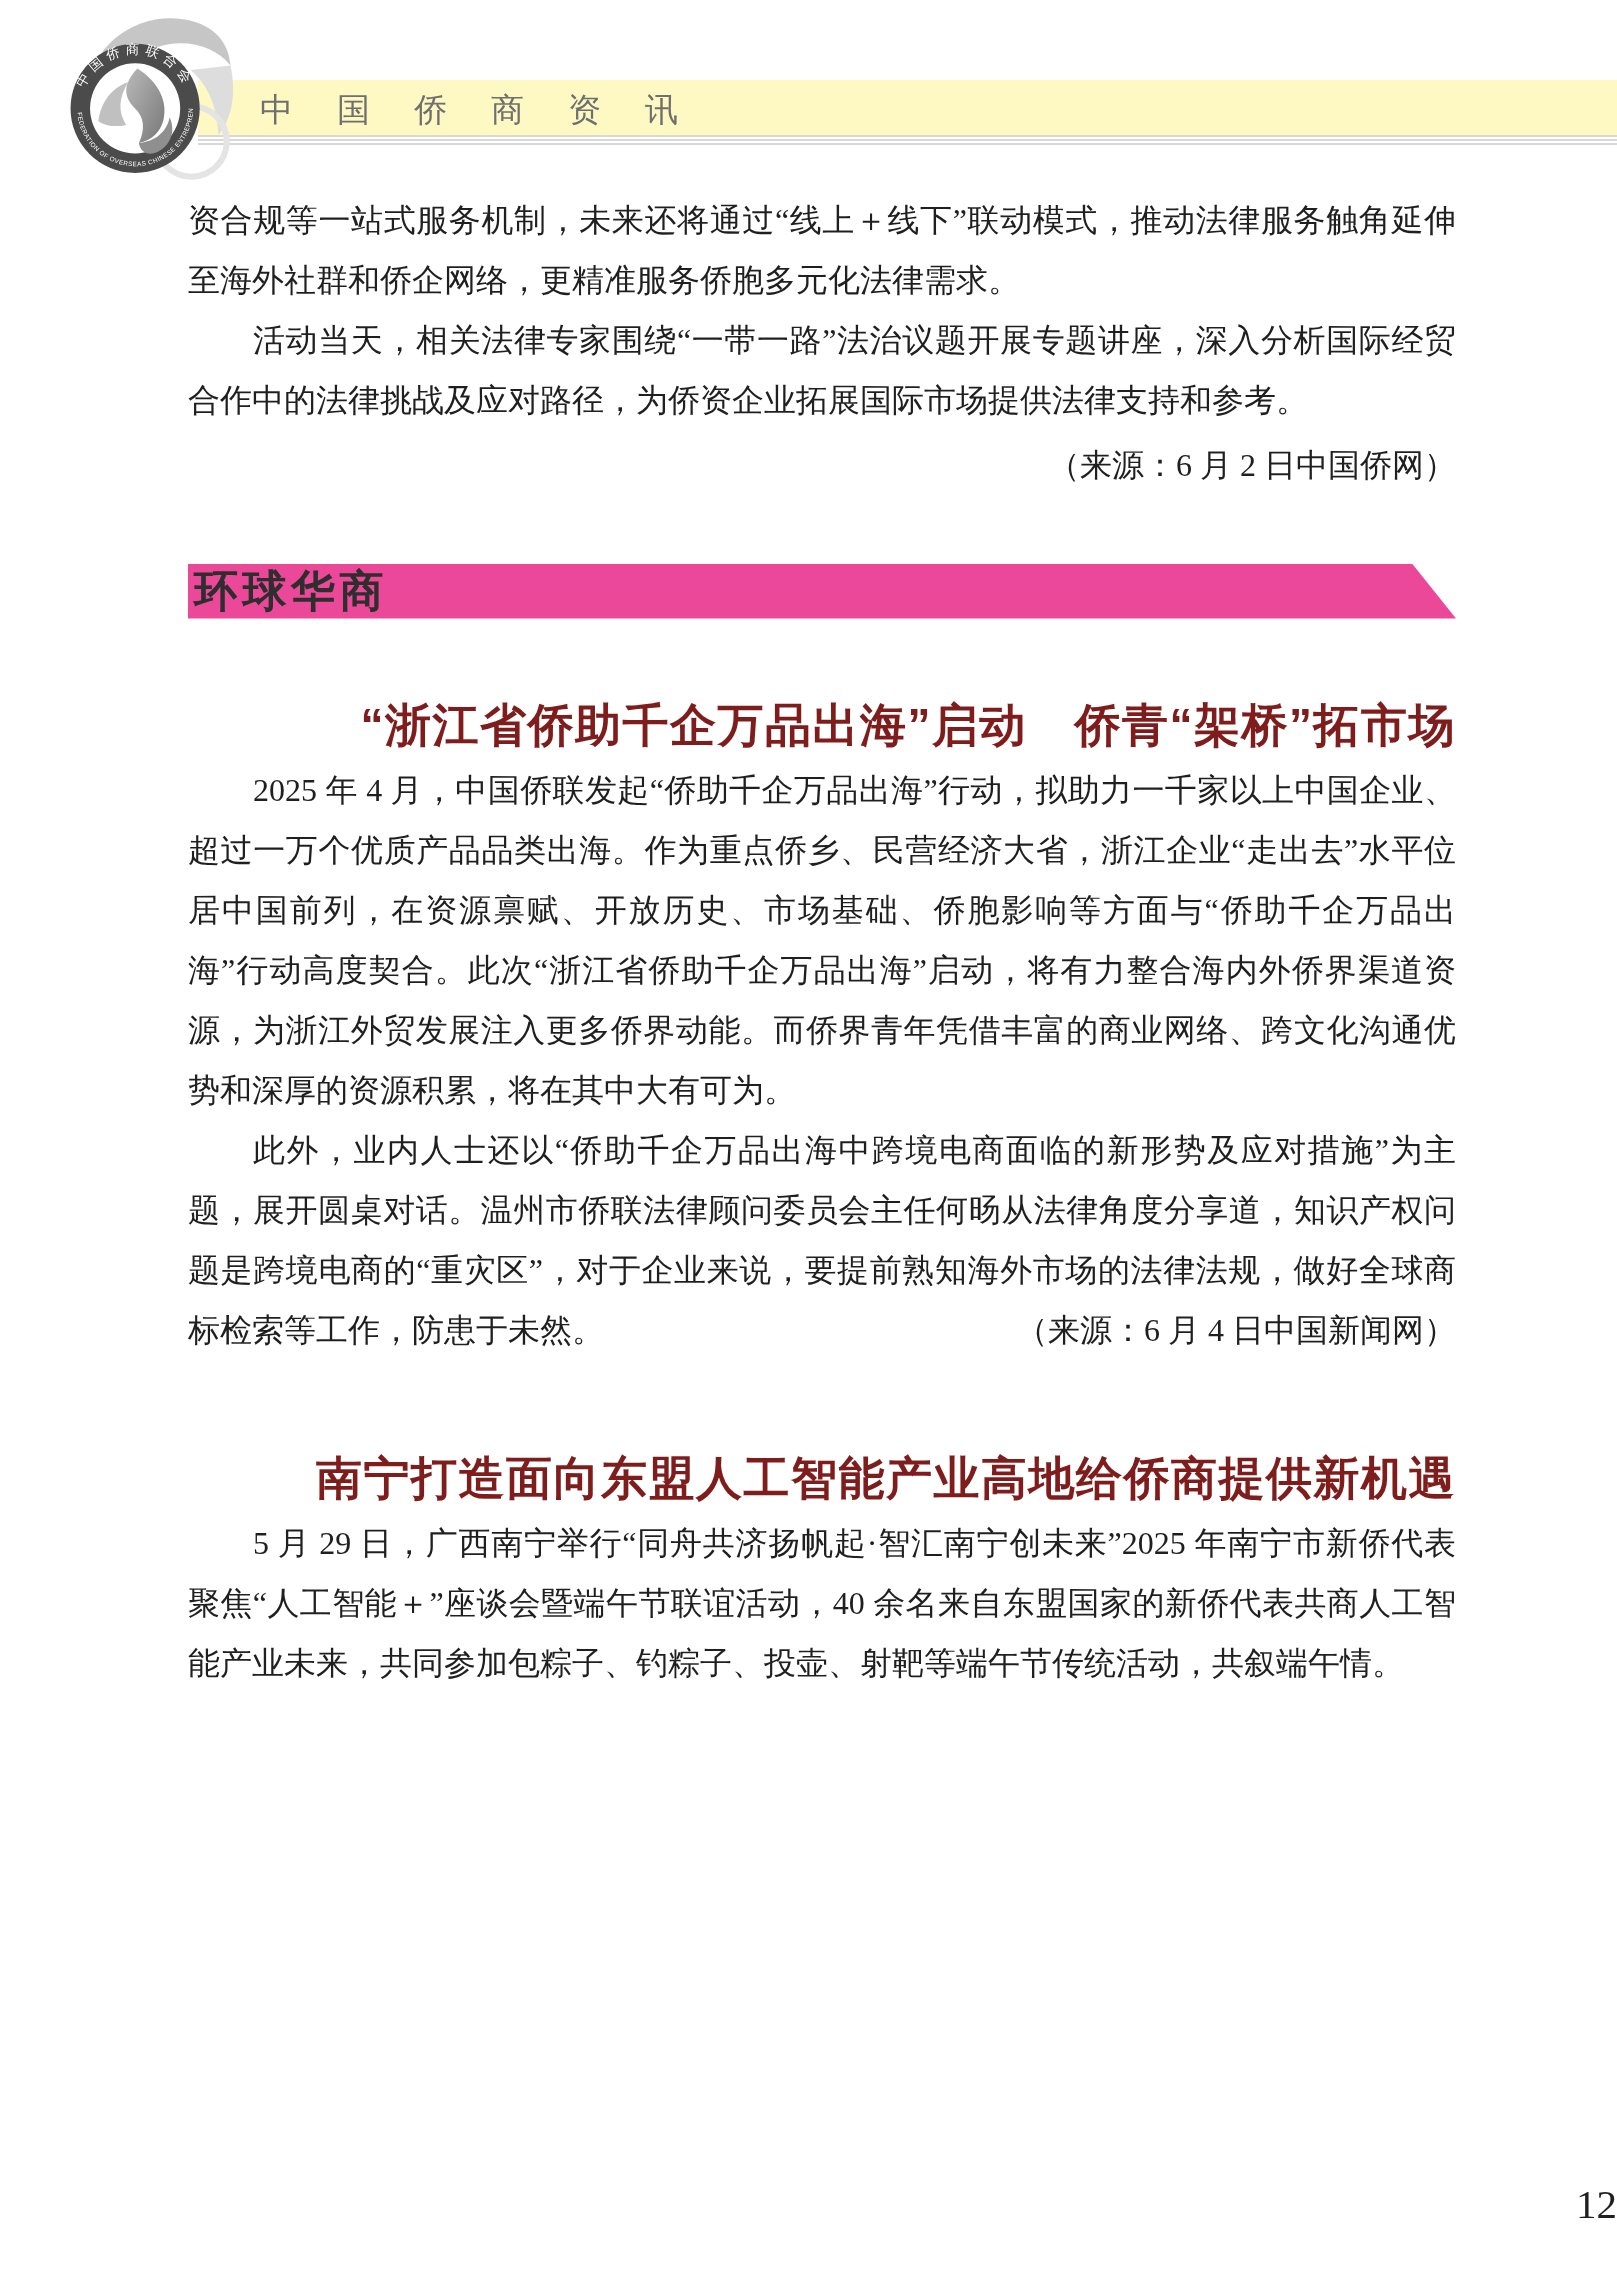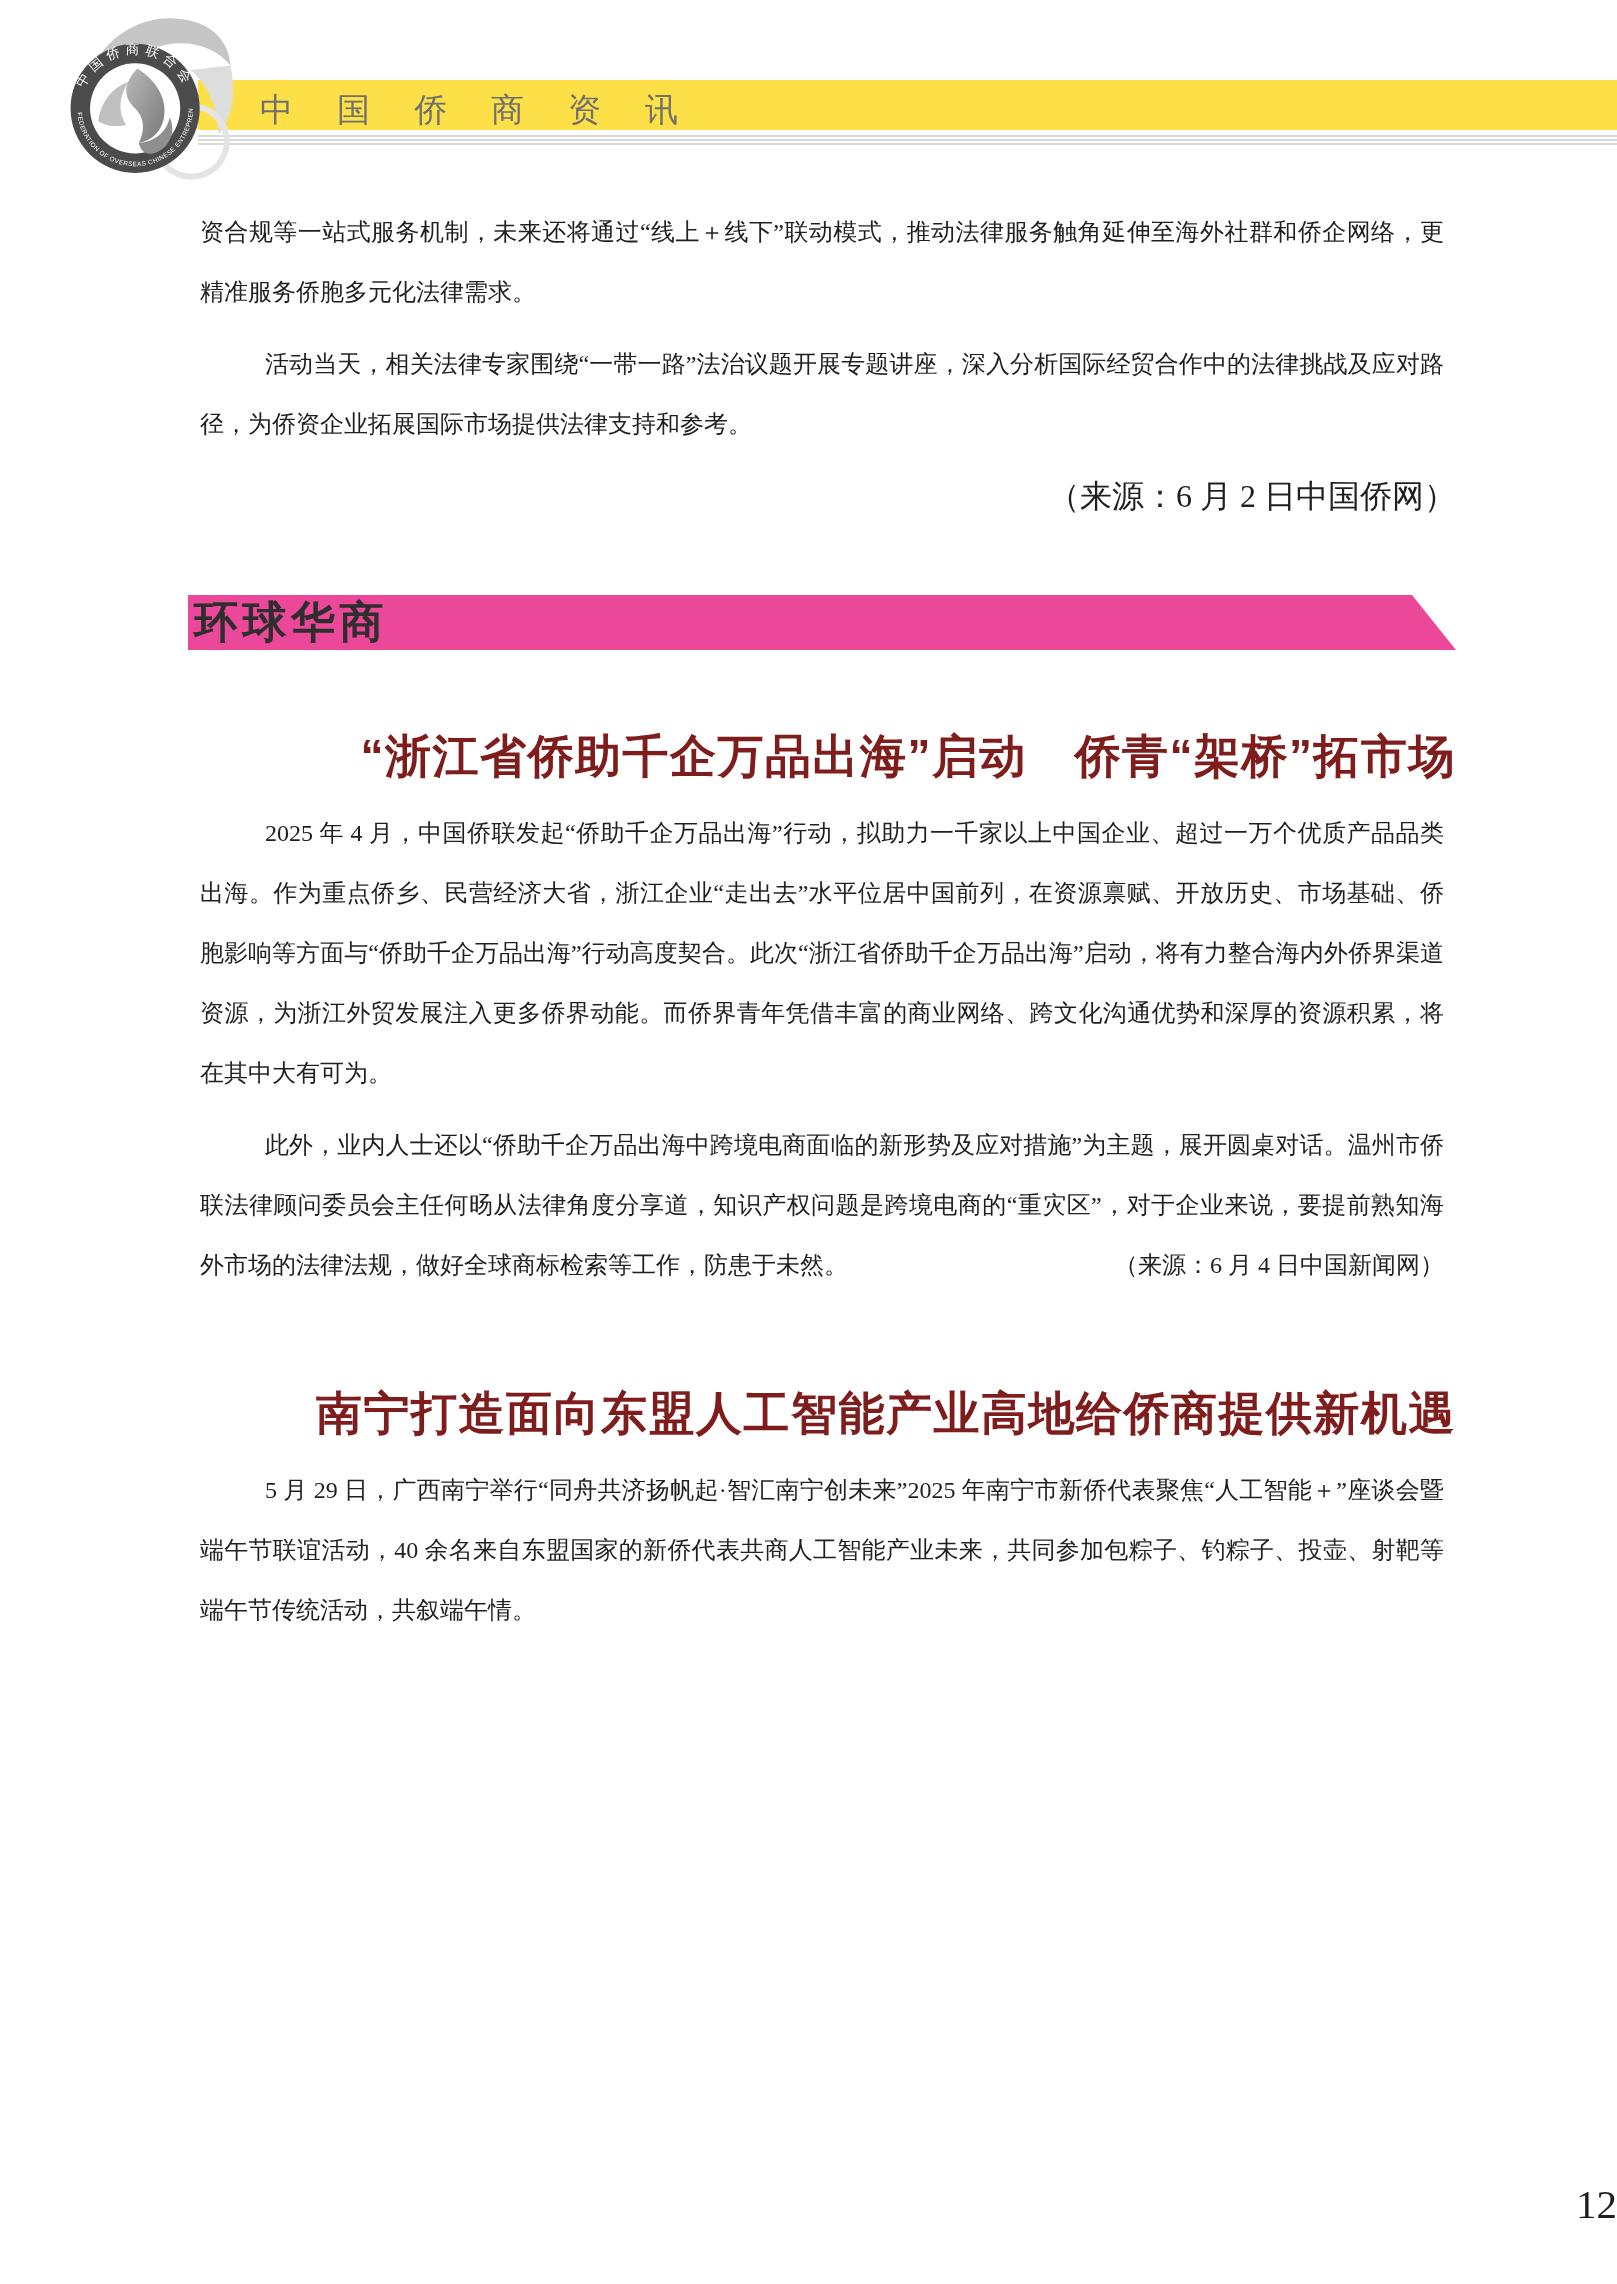--- a/index.html
+++ b/index.html
@@ -3,42 +3,42 @@
 <meta charset="utf-8">
 <style>
   html,body{margin:0;padding:0;}
   body{
     width:1617px;height:2284px;position:relative;background:#ffffff;
     font-family:"Liberation Serif","DejaVu Serif",serif;color:#1f1f1f;
     overflow:hidden;
   }
   
   .header-bar{
-    position:absolute;left:198px;right:0;top:80px;height:50px;
-    background:#fde047;
+    position:absolute;left:198px;right:0;top:80px;height:62px;
+    background:#fef9c3;
   }
   .header-title{
     position:absolute;left:62px;top:7.5px;
     font-family:"Liberation Sans","DejaVu Sans",sans-serif;
     font-size:33px;font-weight:400;color:#6f6f6f;
     letter-spacing:44px;white-space:nowrap;
   }
   .header-lines{
     position:absolute;left:198px;right:0;top:135px;height:9.8px;
     background:repeating-linear-gradient(to bottom,#d8d8d8 0 2.3px,#ffffff 2.3px 3.8px);
   }
   .logo-wrap{position:absolute;left:41px;top:3.8px;width:192px;height:184px;}
   
   .content{
     position:absolute;left:188px;top:0;width:1268px;
     padding-top:190px;
   }
   p.body{
-    font-size:24px;line-height:60px;text-align:justify;
-    margin:12px;text-indent:65px;
+    font-size:32px;line-height:60px;text-align:justify;
+    margin:0;text-indent:65px;
   }
   p.no-indent{text-indent:0;}
   .source-line{
     font-size:32px;line-height:60px;text-align:right;margin:4.5px 0 0 0;
   }
   .section-banner{
     margin-top:69px;height:55px;background:#ec4899;
     clip-path:polygon(0 0,calc(100% - 44px) 0,100% 100%,0 100%);
     display:flex;align-items:center;
   }

